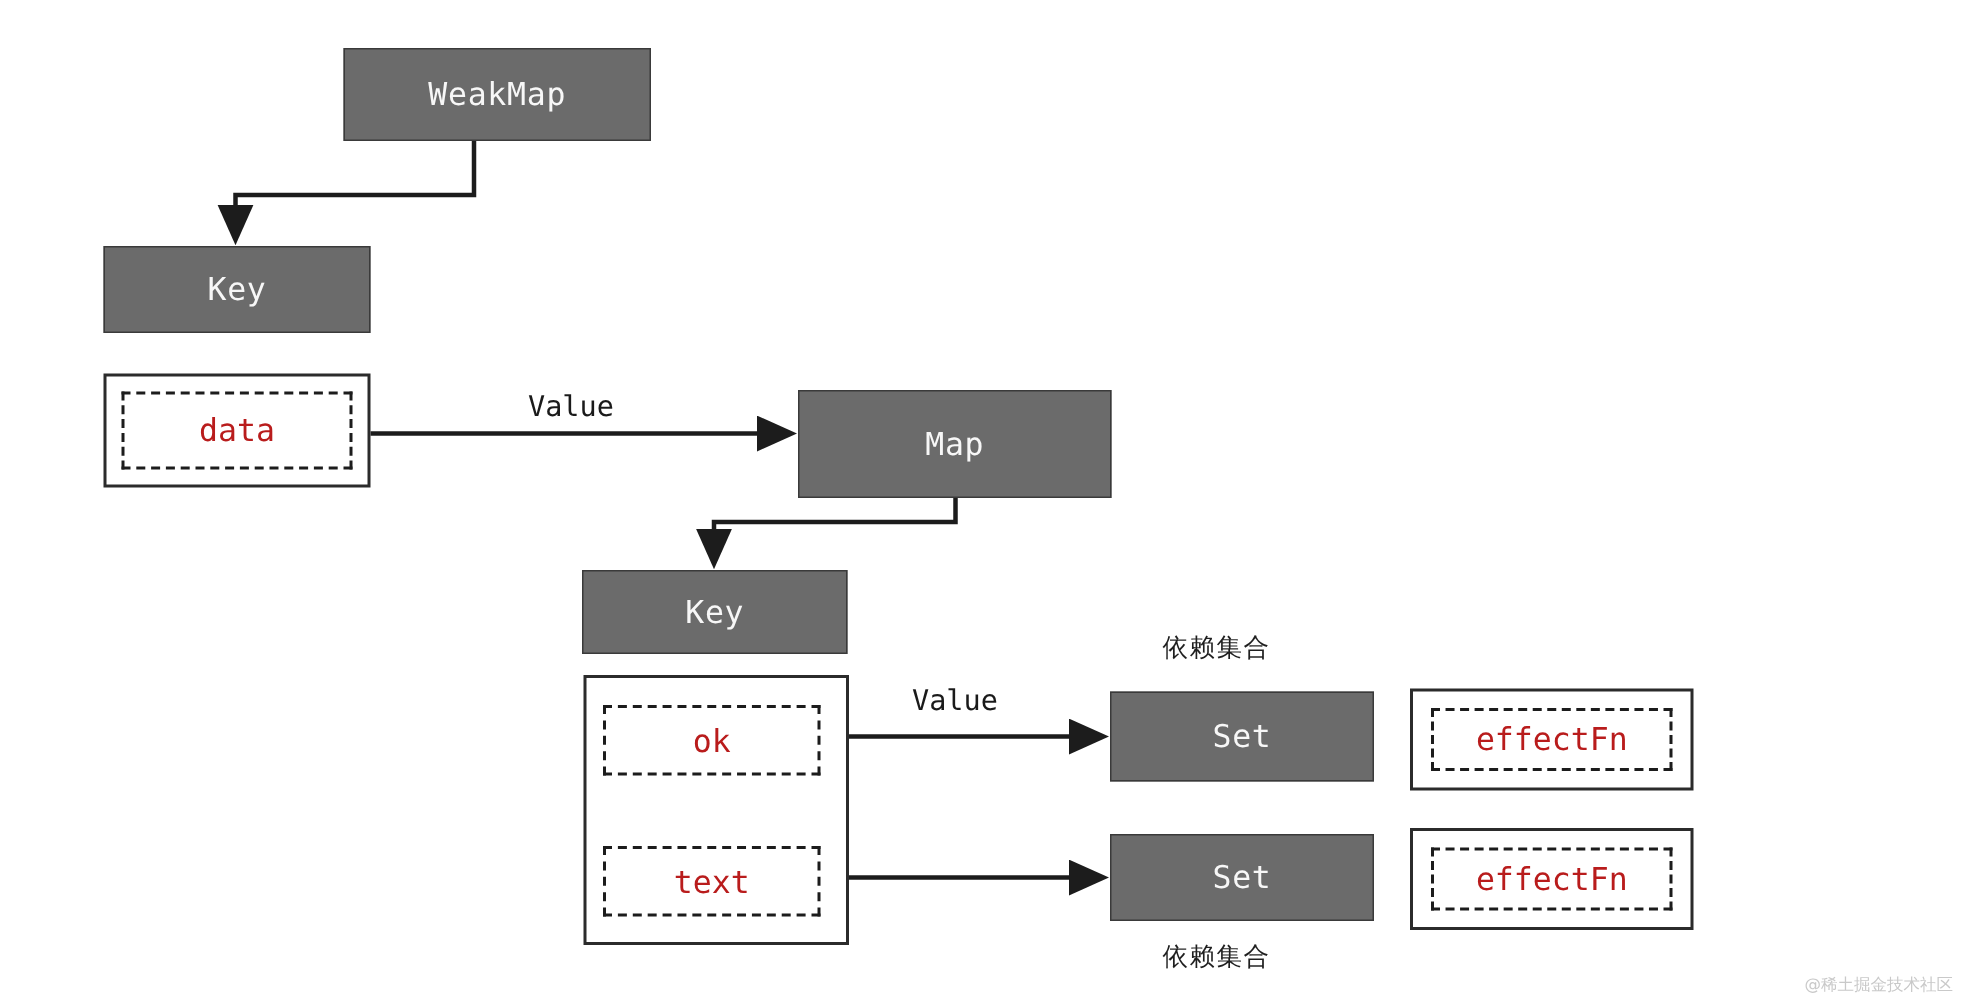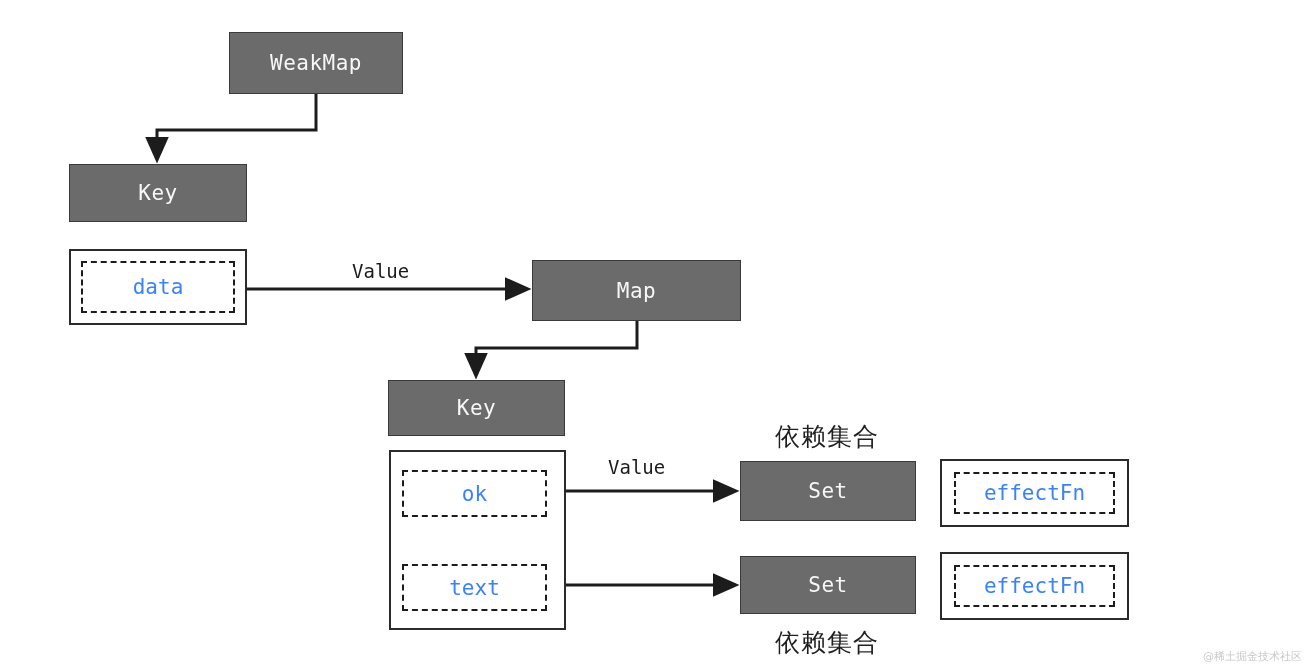--- a/index.html
+++ b/index.html
@@ -47,35 +47,35 @@
   }
   
   .dashed-chip {
     position: absolute;
     box-sizing: border-box;
     background: #ffffff;
     border: 2px dashed #1c1c1c;
     display: flex;
     align-items: center;
     justify-content: center;
-    color: #3b82f6;
+    color: #b91c1c;
     font-size: 21px;
     font-family: "DejaVu Sans Mono", "Liberation Mono", monospace;
   }
   .edge-label {
     position: absolute;
     color: #1a1a1a;
     font-size: 19px;
     font-family: "DejaVu Sans Mono", "Liberation Mono", monospace;
     white-space: nowrap;
   }
   .cn-label {
     position: absolute;
     color: #1f1f1f;
-    font-size: 25px;
+    font-size: 17px;
     font-family: "DejaVu Sans", "Liberation Sans", sans-serif;
     white-space: nowrap;
     letter-spacing: 1px;
   }
   .watermark {
     position: absolute;
     right: 12px;
     bottom: 8px;
     color: #c9c9c9;
     font-size: 11px;
@@ -100,37 +100,37 @@
 
     <path d="M246,289 L527,289" fill="none" stroke="#1c1c1c" stroke-width="3" marker-end="url(#arrowhead)"></path>
 
     <path d="M637,320 L637,348 L476,348 L476,375" fill="none" stroke="#1c1c1c" stroke-width="3" marker-end="url(#arrowhead)"></path>
 
     <path d="M566,491 L735,491" fill="none" stroke="#1c1c1c" stroke-width="3" marker-end="url(#arrowhead)"></path>
 
     <path d="M566,585 L735,585" fill="none" stroke="#1c1c1c" stroke-width="3" marker-end="url(#arrowhead)"></path>
   </svg>
 
-  <div class="node gray-box" style="left:229px; top:32px; width:174px; height:62px;">
+  <div class="node gray-box" style="left:229px; top:32px; width:205px; height:62px;">
     <span>WeakMap</span>
   </div>
 
   <div class="node gray-box" style="left:69px; top:164px; width:178px; height:58px;">
     <span>Key</span>
   </div>
 
   <div class="node white-box" style="left:69px; top:249px; width:178px; height:76px;">
     <div class="dashed-chip" style="left:10px; top:10px; right:10px; bottom:10px;">
       <span>data</span>
     </div>
   </div>
 
   <div class="edge-label" style="left:352px; top:260px;">Value</div>
 
-  <div class="node gray-box" style="left:532px; top:260px; width:209px; height:61px;">
+  <div class="node gray-box" style="left:532px; top:260px; width:209px; height:72px;">
     <span>Map</span>
   </div>
 
   <div class="node gray-box" style="left:388px; top:380px; width:177px; height:56px;">
     <span>Key</span>
   </div>
 
   <div class="node white-box" style="left:389px; top:450px; width:177px; height:180px;">
     <div class="dashed-chip" style="left:11px; top:18px; width:145px; height:47px;">
       <span>ok</span>

